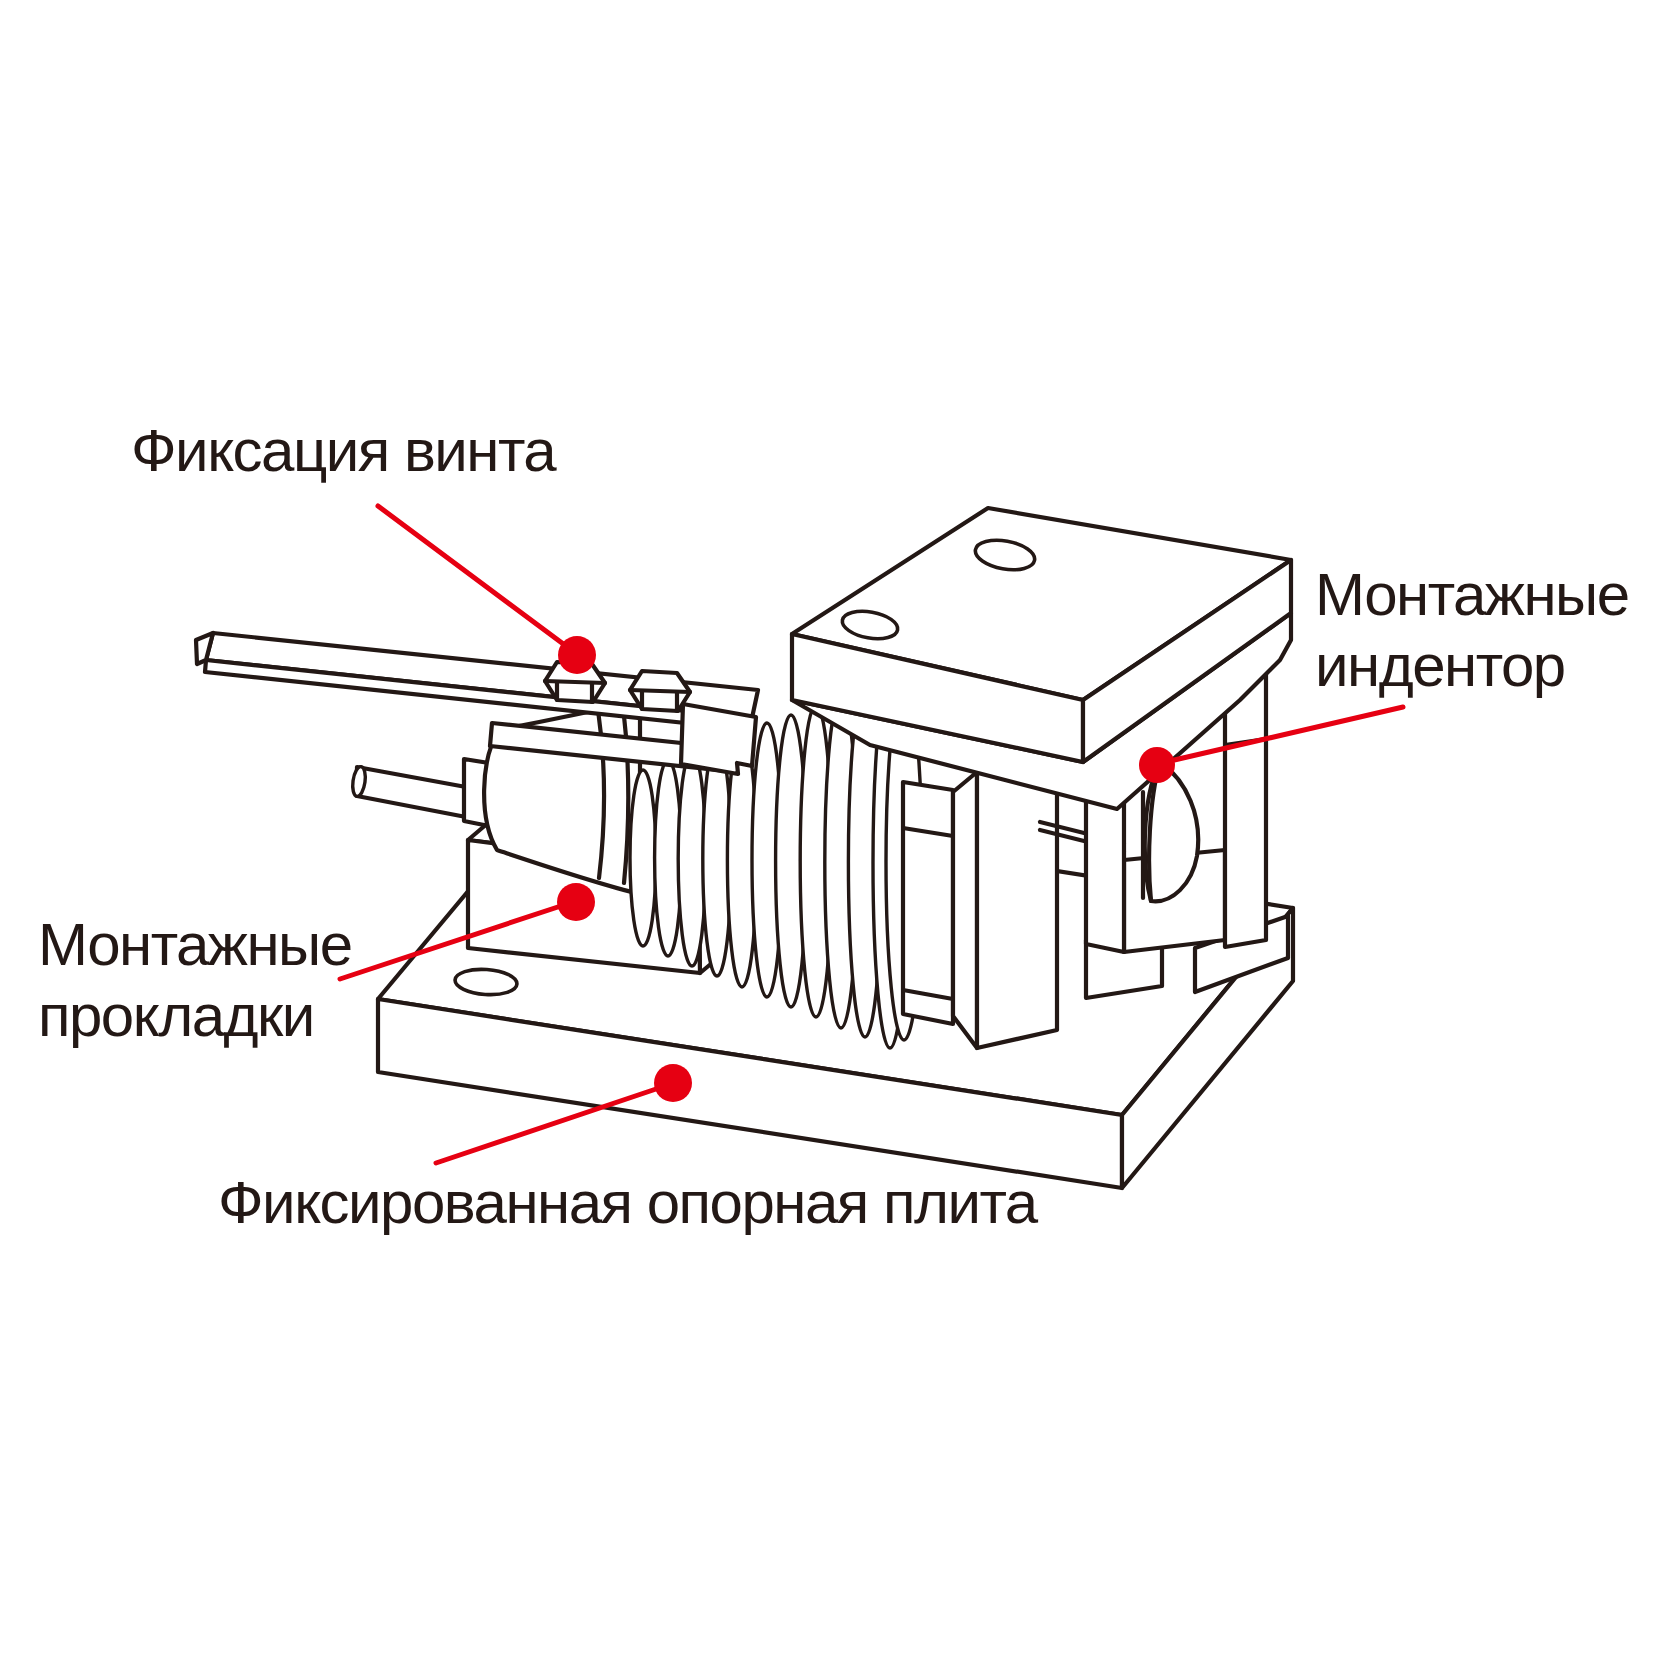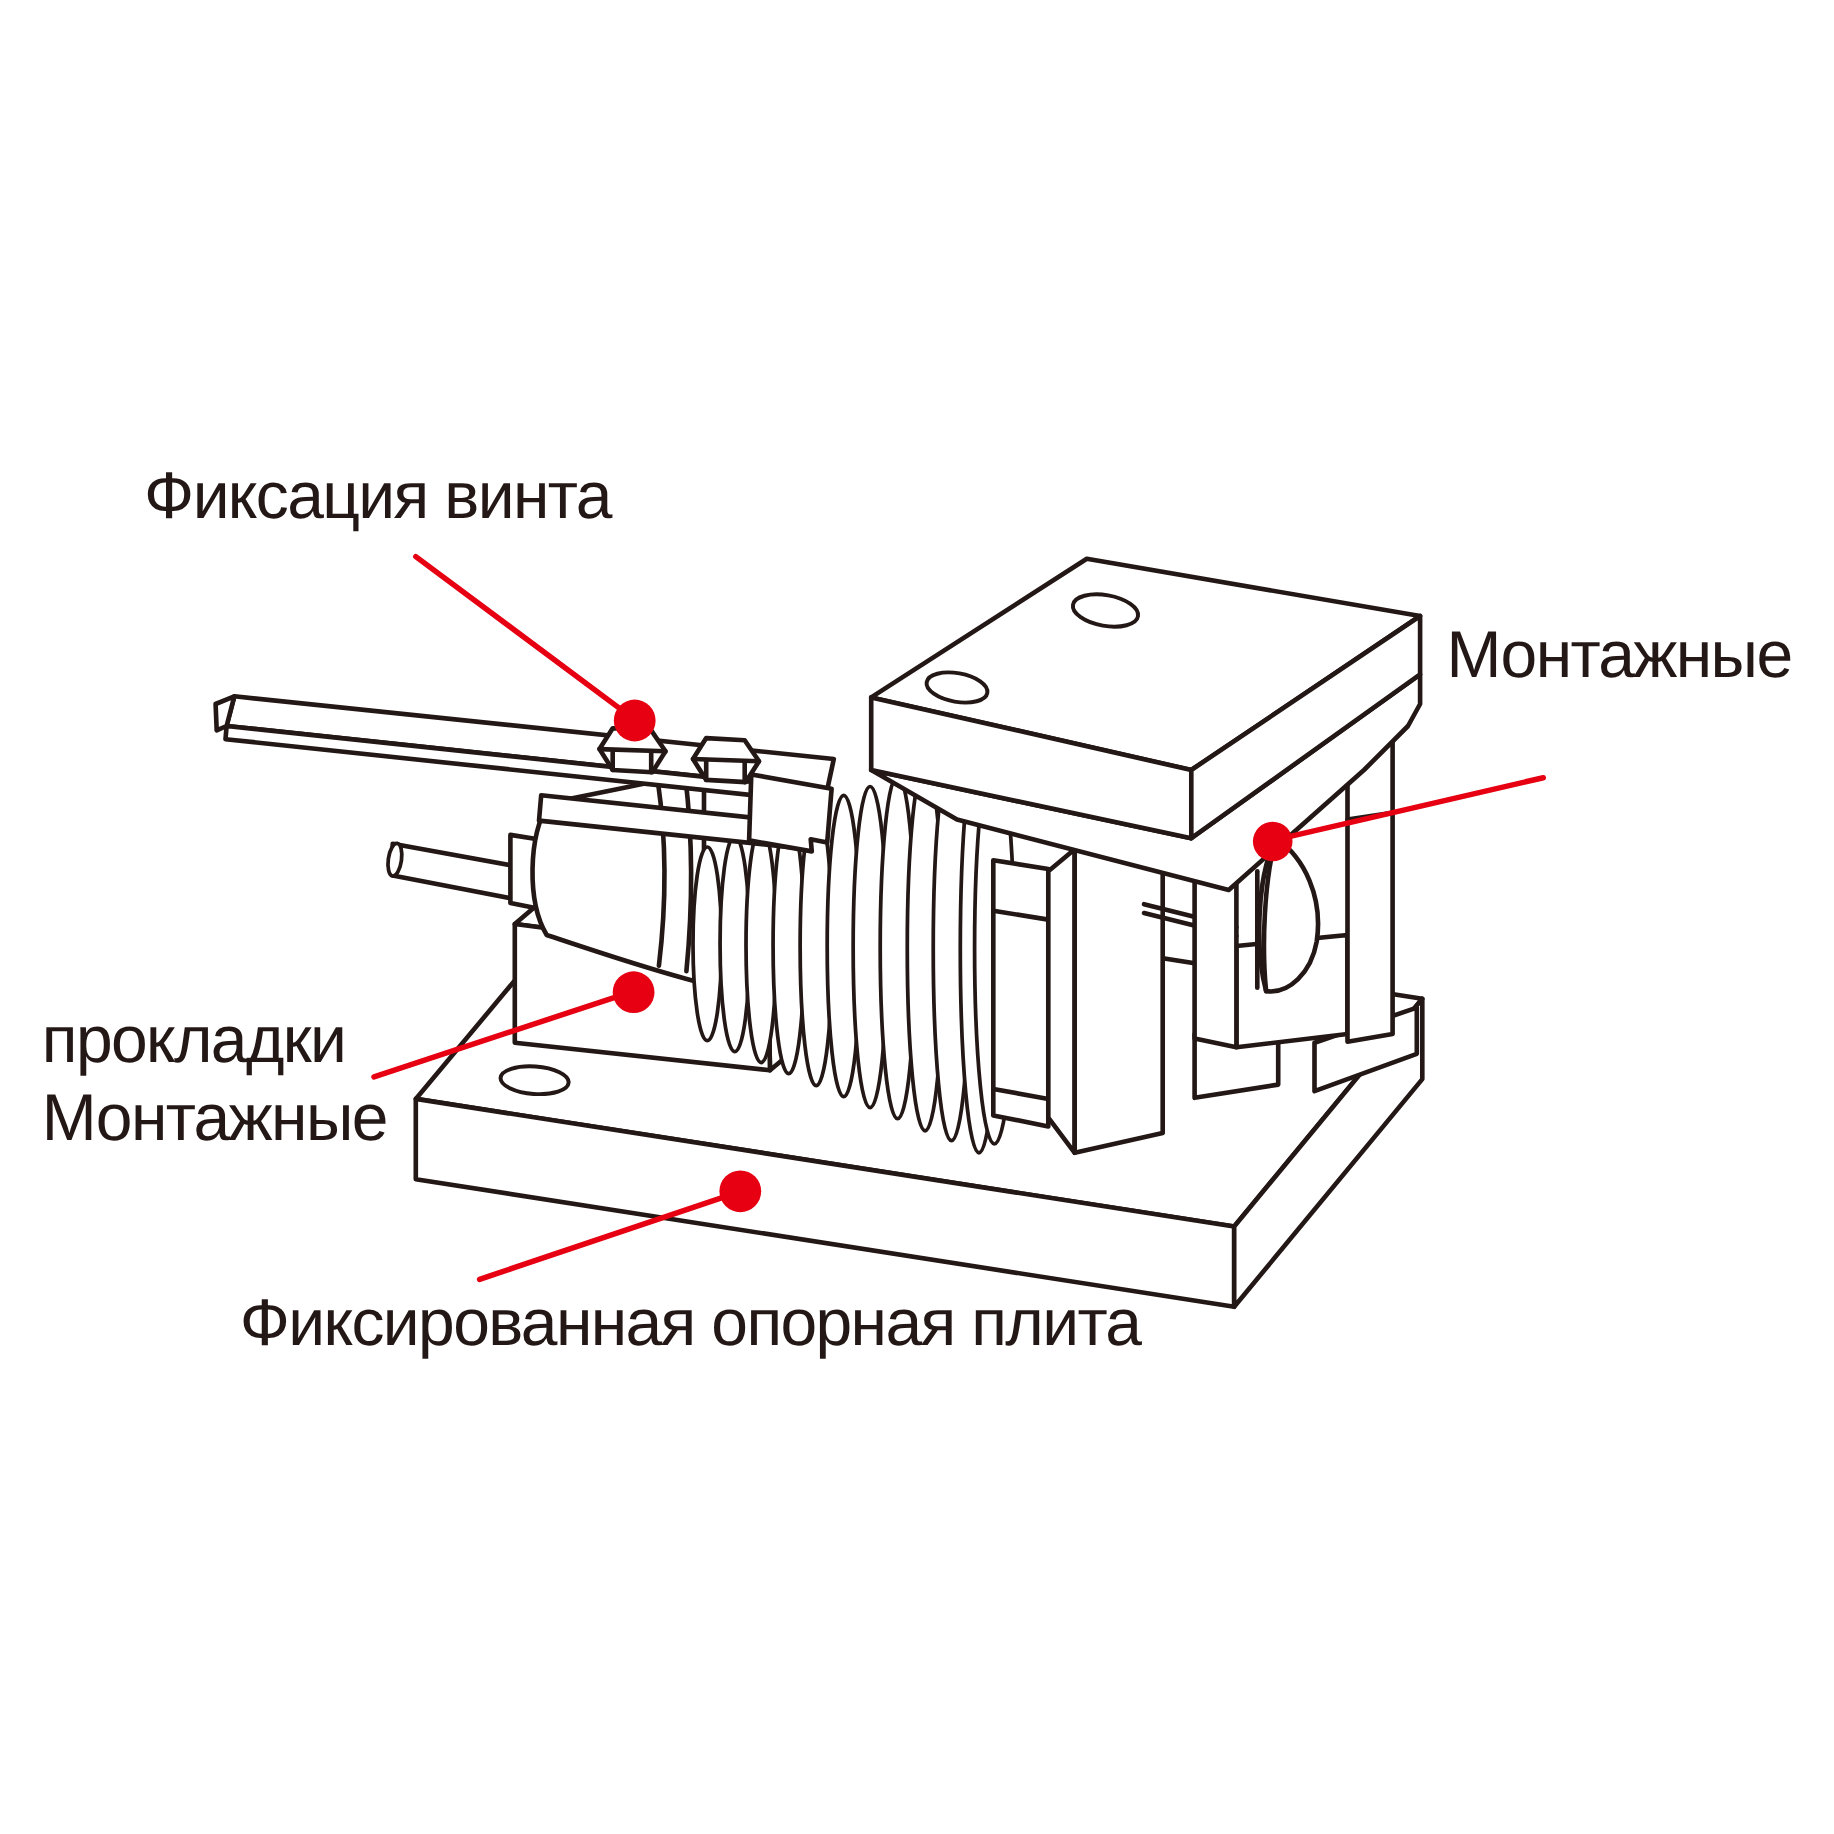--- a/index.html
+++ b/index.html
@@ -155,24 +155,25 @@
       <circle class="ann-dot" cx="673" cy="1083" r="19" fill="#e60012"></circle>
     </g>
   </svg>
 
   <div class="callout" id="label-screw-lock">
     <span>Фиксация винта</span>
   </div>
 
   <div class="callout" id="label-indenter">
     <span>Монтажные</span>
+    <span>индентор</span>
   </div>
 
   <div class="callout" id="label-spacers">
+    <span>Монтажные</span>
     <span>прокладки</span>
-    <span>Монтажные</span>
   </div>
 
   <div class="callout" id="label-base-plate">
     <span>Фиксированная опорная плита</span>
   </div>
 
 </div>
 
 </body></html>

